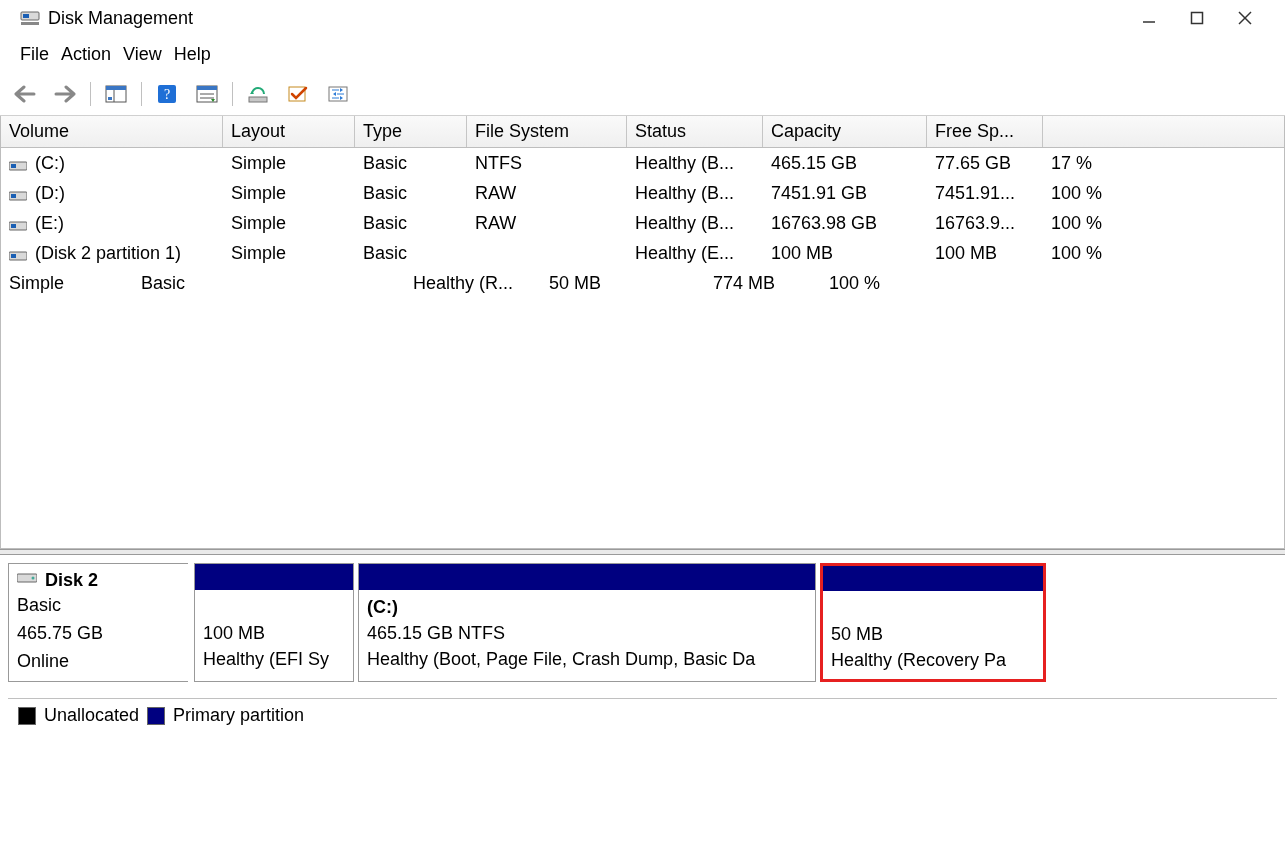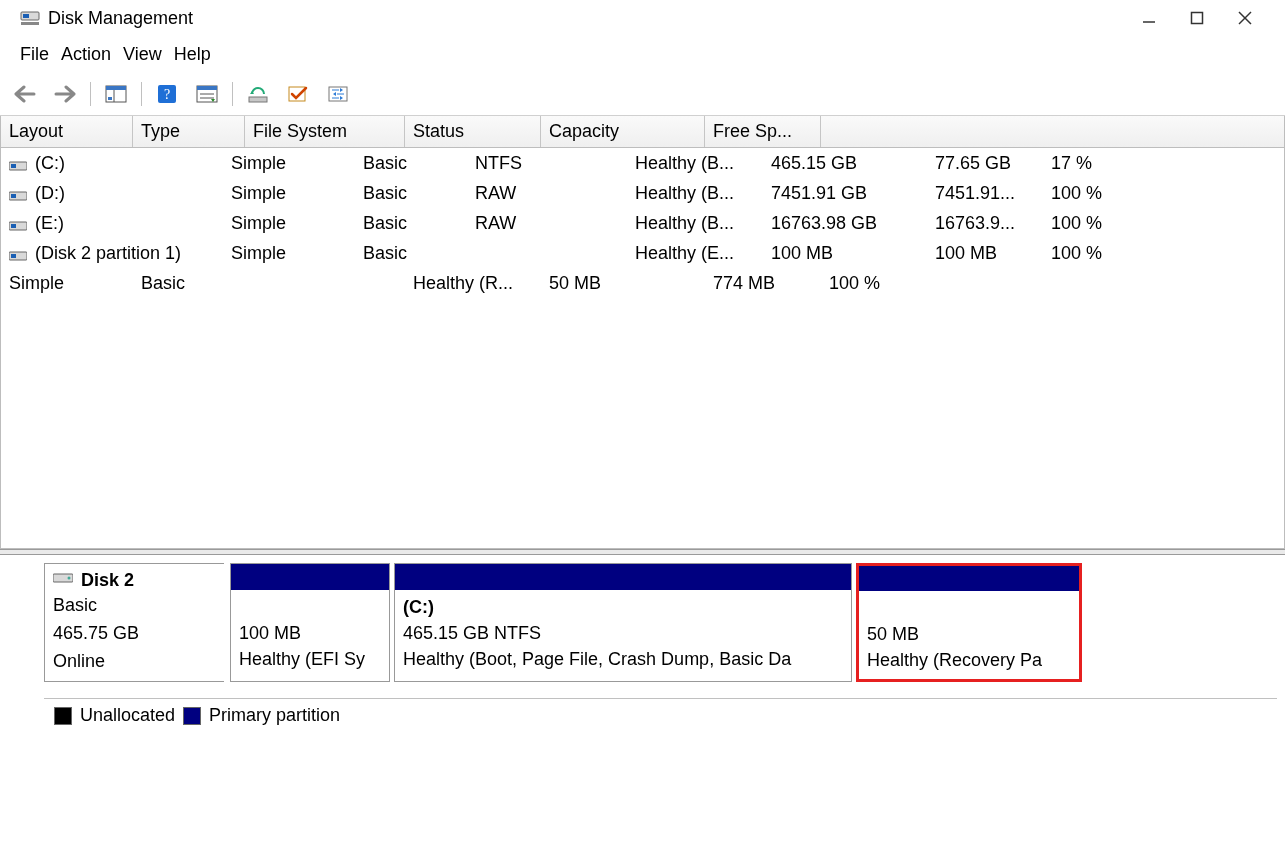--- a/index.html
+++ b/index.html
@@ -113,21 +113,20 @@
   height: 6px;
   border-top: 1px solid #9a9a9a;
   border-bottom: 1px solid #9a9a9a;
   background: #eaeaea;
   cursor: row-resize;
 }
 
 
 .disk-pane {
   padding: 8px 8px 0 8px;
-  margin-left: 36px;
 }
 .disk-row {
   display: flex;
   align-items: stretch;
   gap: 6px;
 }
 .disk-info {
   width: 180px;
   border: 1px solid #999;
   border-right: none;
@@ -272,20 +271,21 @@
         <line x1="17" y1="9" x2="10" y2="9" stroke="#2a7ad6"></line>
         <polygon points="9,7 6,9 9,11" fill="#2a7ad6"></polygon>
         <line x1="5" y1="13" x2="12" y2="13" stroke="#2a7ad6"></line>
         <polygon points="13,11 16,13 13,15" fill="#2a7ad6"></polygon>
       </svg>
   </span>
 </div>
 
 <div class="volume-table">
   <div class="vhead">
+    <div class="col w-volume">Volume</div>
     <div class="col w-layout">Layout</div>
     <div class="col w-type">Type</div>
     <div class="col w-fs">File System</div>
     <div class="col w-status">Status</div>
     <div class="col w-capacity">Capacity</div>
     <div class="col w-free">Free Sp...</div>
     <div class="col trail"></div>
   </div>
   <div class="table-body" id="volume-body">
       <div class="vrow">

